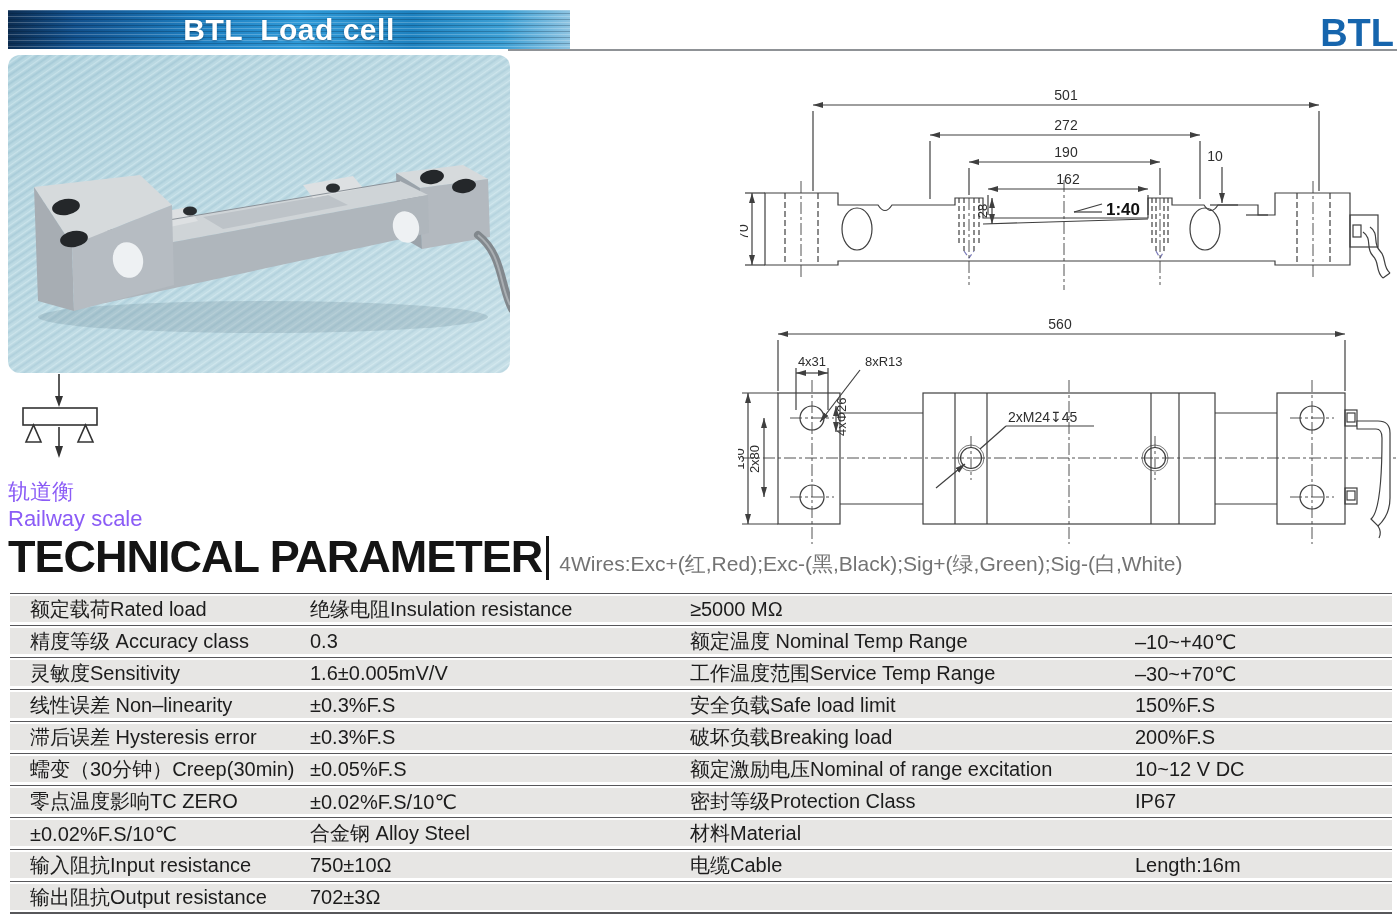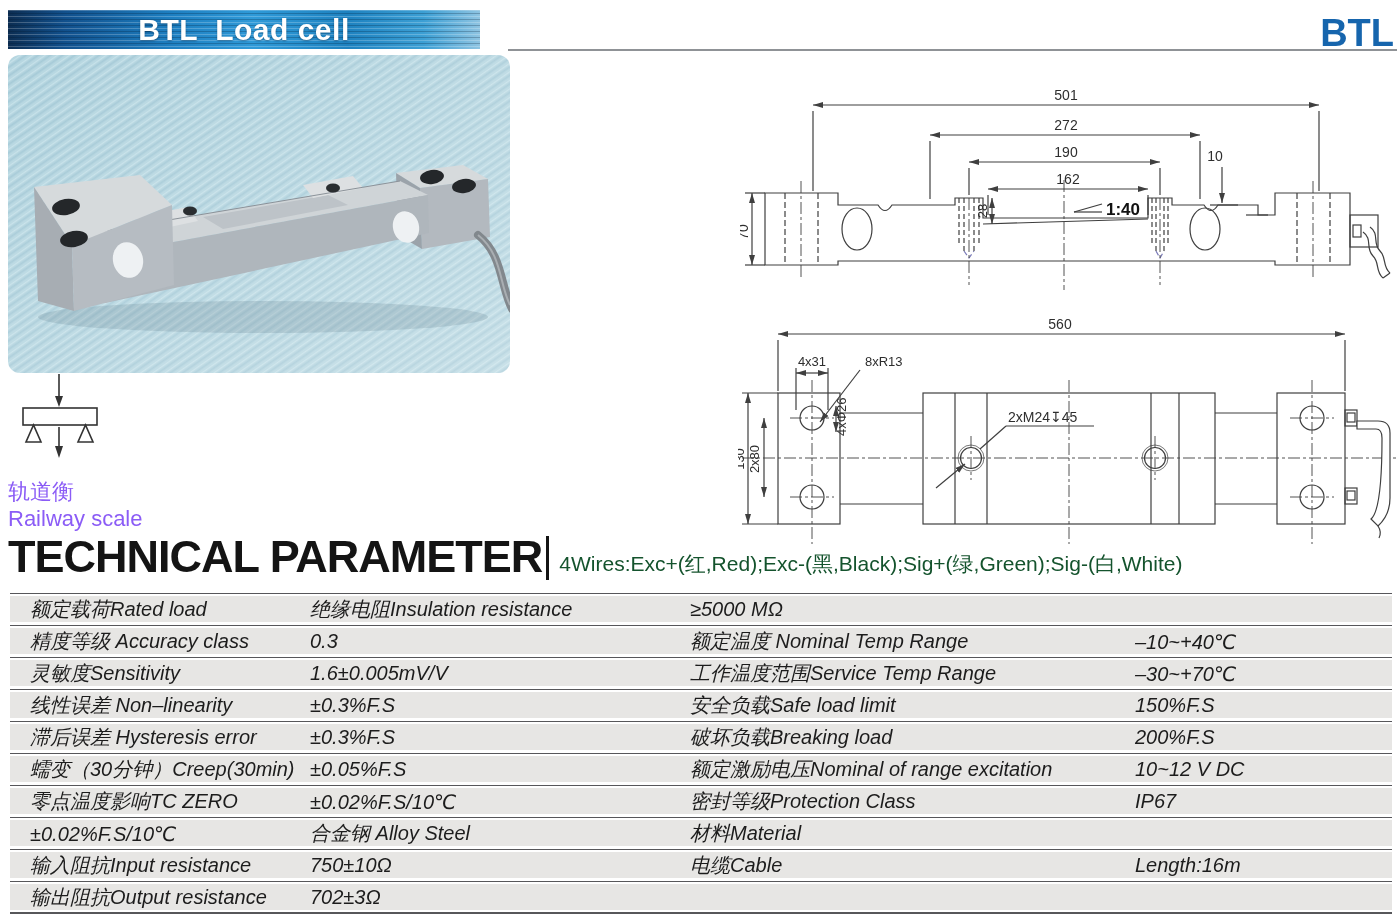--- a/index.html
+++ b/index.html
@@ -1,20 +1,20 @@
 <!DOCTYPE html>
 <html><head>
 <meta charset="utf-8">
 <style>
   html,body{margin:0;padding:0;background:#ffffff;}
   #page{position:relative;width:1400px;height:918px;background:#ffffff;overflow:hidden;
         font-family:"Liberation Sans","DejaVu Sans",sans-serif;color:#1c1c1c;}
 
   
-  .banner{position:absolute;left:8px;top:10px;width:472px;height:39px;
+  .banner{position:absolute;left:8px;top:10px;width:562px;height:39px;
     background:
       repeating-linear-gradient(180deg, rgba(255,255,255,.22) 0 1px, rgba(255,255,255,0) 1px 3px, rgba(0,20,40,.25) 3px 4px, rgba(255,255,255,0) 4px 6px),
       linear-gradient(90deg,#0c2d52 0%,#11508c 12%,#1d7ec0 34%,#2f9ad8 52%,#1e82c0 72%,#3c9fd4 88%,#8ec4e2 100%);
     display:flex;align-items:center;justify-content:center;}
   .banner-title{color:#ffffff;font-size:30px;font-weight:bold;letter-spacing:.5px;white-space:pre;
     text-shadow:0 1px 2px rgba(0,30,60,.45);}
   .top-rule{position:absolute;left:508px;top:49px;width:889px;height:2px;background:#8f9296;}
   .brand-code{position:absolute;right:6px;top:12px;width:160px;text-align:right;
     font-size:38px;font-weight:bold;color:#1665ad;letter-spacing:0;}
 
@@ -25,31 +25,31 @@
   .drawing-top{position:absolute;left:740px;top:85px;width:660px;height:233px;}
   .drawing-bottom{position:absolute;left:738px;top:318px;width:662px;height:230px;}
   .schematic{position:absolute;left:14px;top:372px;width:95px;height:92px;}
 
   .caption{position:absolute;left:8px;top:478px;line-height:27px;font-size:22px;color:#8b5cf6;}
 
   
   .section-head{position:absolute;left:8px;top:533px;display:flex;align-items:flex-end;}
   .section-title{font-size:45px;line-height:48px;letter-spacing:-1px;color:#141414;font-weight:700;}
   .section-divider{width:3px;height:44px;background:#141414;margin:0 10px 1px 4px;}
-  .wiring-note{font-size:21px;color:#14532d;padding-bottom:3px;white-space:nowrap;}
+  .wiring-note{font-size:21px;color:#737373;padding-bottom:3px;white-space:nowrap;}
 
   
   .param-table{position:absolute;left:10px;top:592px;width:1382px;}
   .trow{height:32px;display:grid;grid-template-columns:280px 380px 445px 1fr;align-items:center;
     background:linear-gradient(to bottom,
       #ffffff 0,#ffffff 1px,
       #57575a 1px,#57575a 2.5px,
       #ffffff 2.5px,#ffffff 4.5px,
       #e7e6e4 4.5px,#e7e6e4 30px,
-      #ffffff 30px,#ffffff 32px);font-style:italic;}
+      #ffffff 30px,#ffffff 32px);}
   .trow .cell{font-size:20px;white-space:nowrap;padding-left:20px;padding-top:3px;color:#1c1c1c;}
   .table-endline{height:2px;background:#57575a;}
 
   svg text{font-family:"Liberation Sans","DejaVu Sans",sans-serif;}
 </style>
 </head>
 <body>
 
 <div id="page">
 

